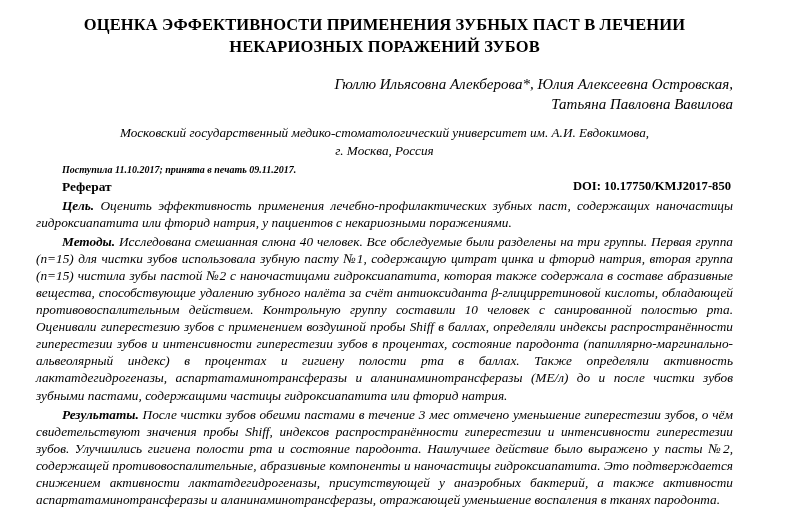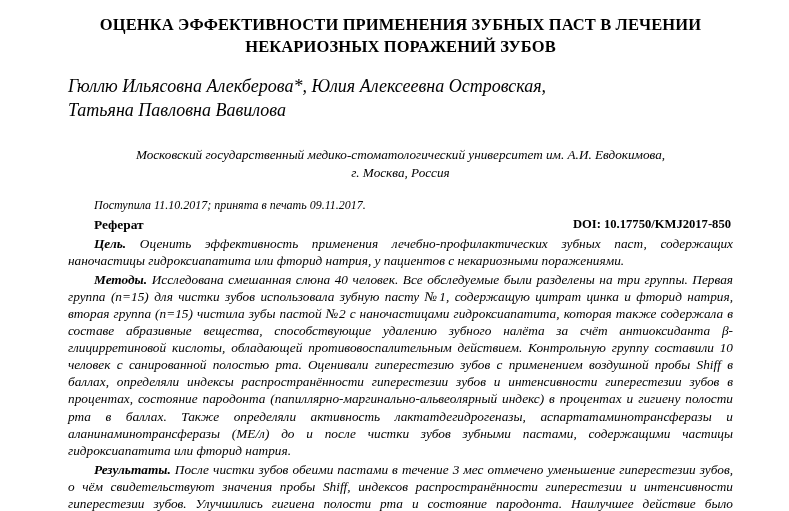--- a/index.html
+++ b/index.html
@@ -11,51 +11,52 @@
     width: 789px;
     height: 511px;
     font-family: "Liberation Serif", serif;
     color: #000000;
     overflow: hidden;
   }
   .page {
     width: 789px;
     height: 511px;
     box-sizing: border-box;
-    padding: 10px 56px 0 68px;
+    padding: 10px 56px 0 36px;
     position: relative;
   }
   .title {
     text-align: center;
     font-weight: bold;
     font-size: 16.5px;
     line-height: 1.32;
     letter-spacing: 0.1px;
     margin: 4px 0 0 0;
     padding: 0 4px;
   }
   .authors {
-    text-align: left;
+    text-align: right;
     font-style: italic;
-    font-size: 18px;
+    font-size: 15px;
     line-height: 1.35;
     margin-top: 16px;
   }
   .affiliation {
     text-align: center;
     font-style: italic;
     font-size: 13.2px;
     line-height: 1.35;
-    margin-top: 24px;
+    margin-top: 10px;
   }
   .dates {
     font-style: italic;
-    font-size: 12px;
-    margin-top: 16px;
+    font-size: 10px;
+    margin-top: 4px;
     margin-left: 26px;
+    font-weight: bold;
   }
   .meta-row {
     display: flex;
     justify-content: space-between;
     align-items: flex-start;
     margin-top: 4px;
   }
   .abstract-head {
     font-weight: bold;
     font-size: 13.4px;

